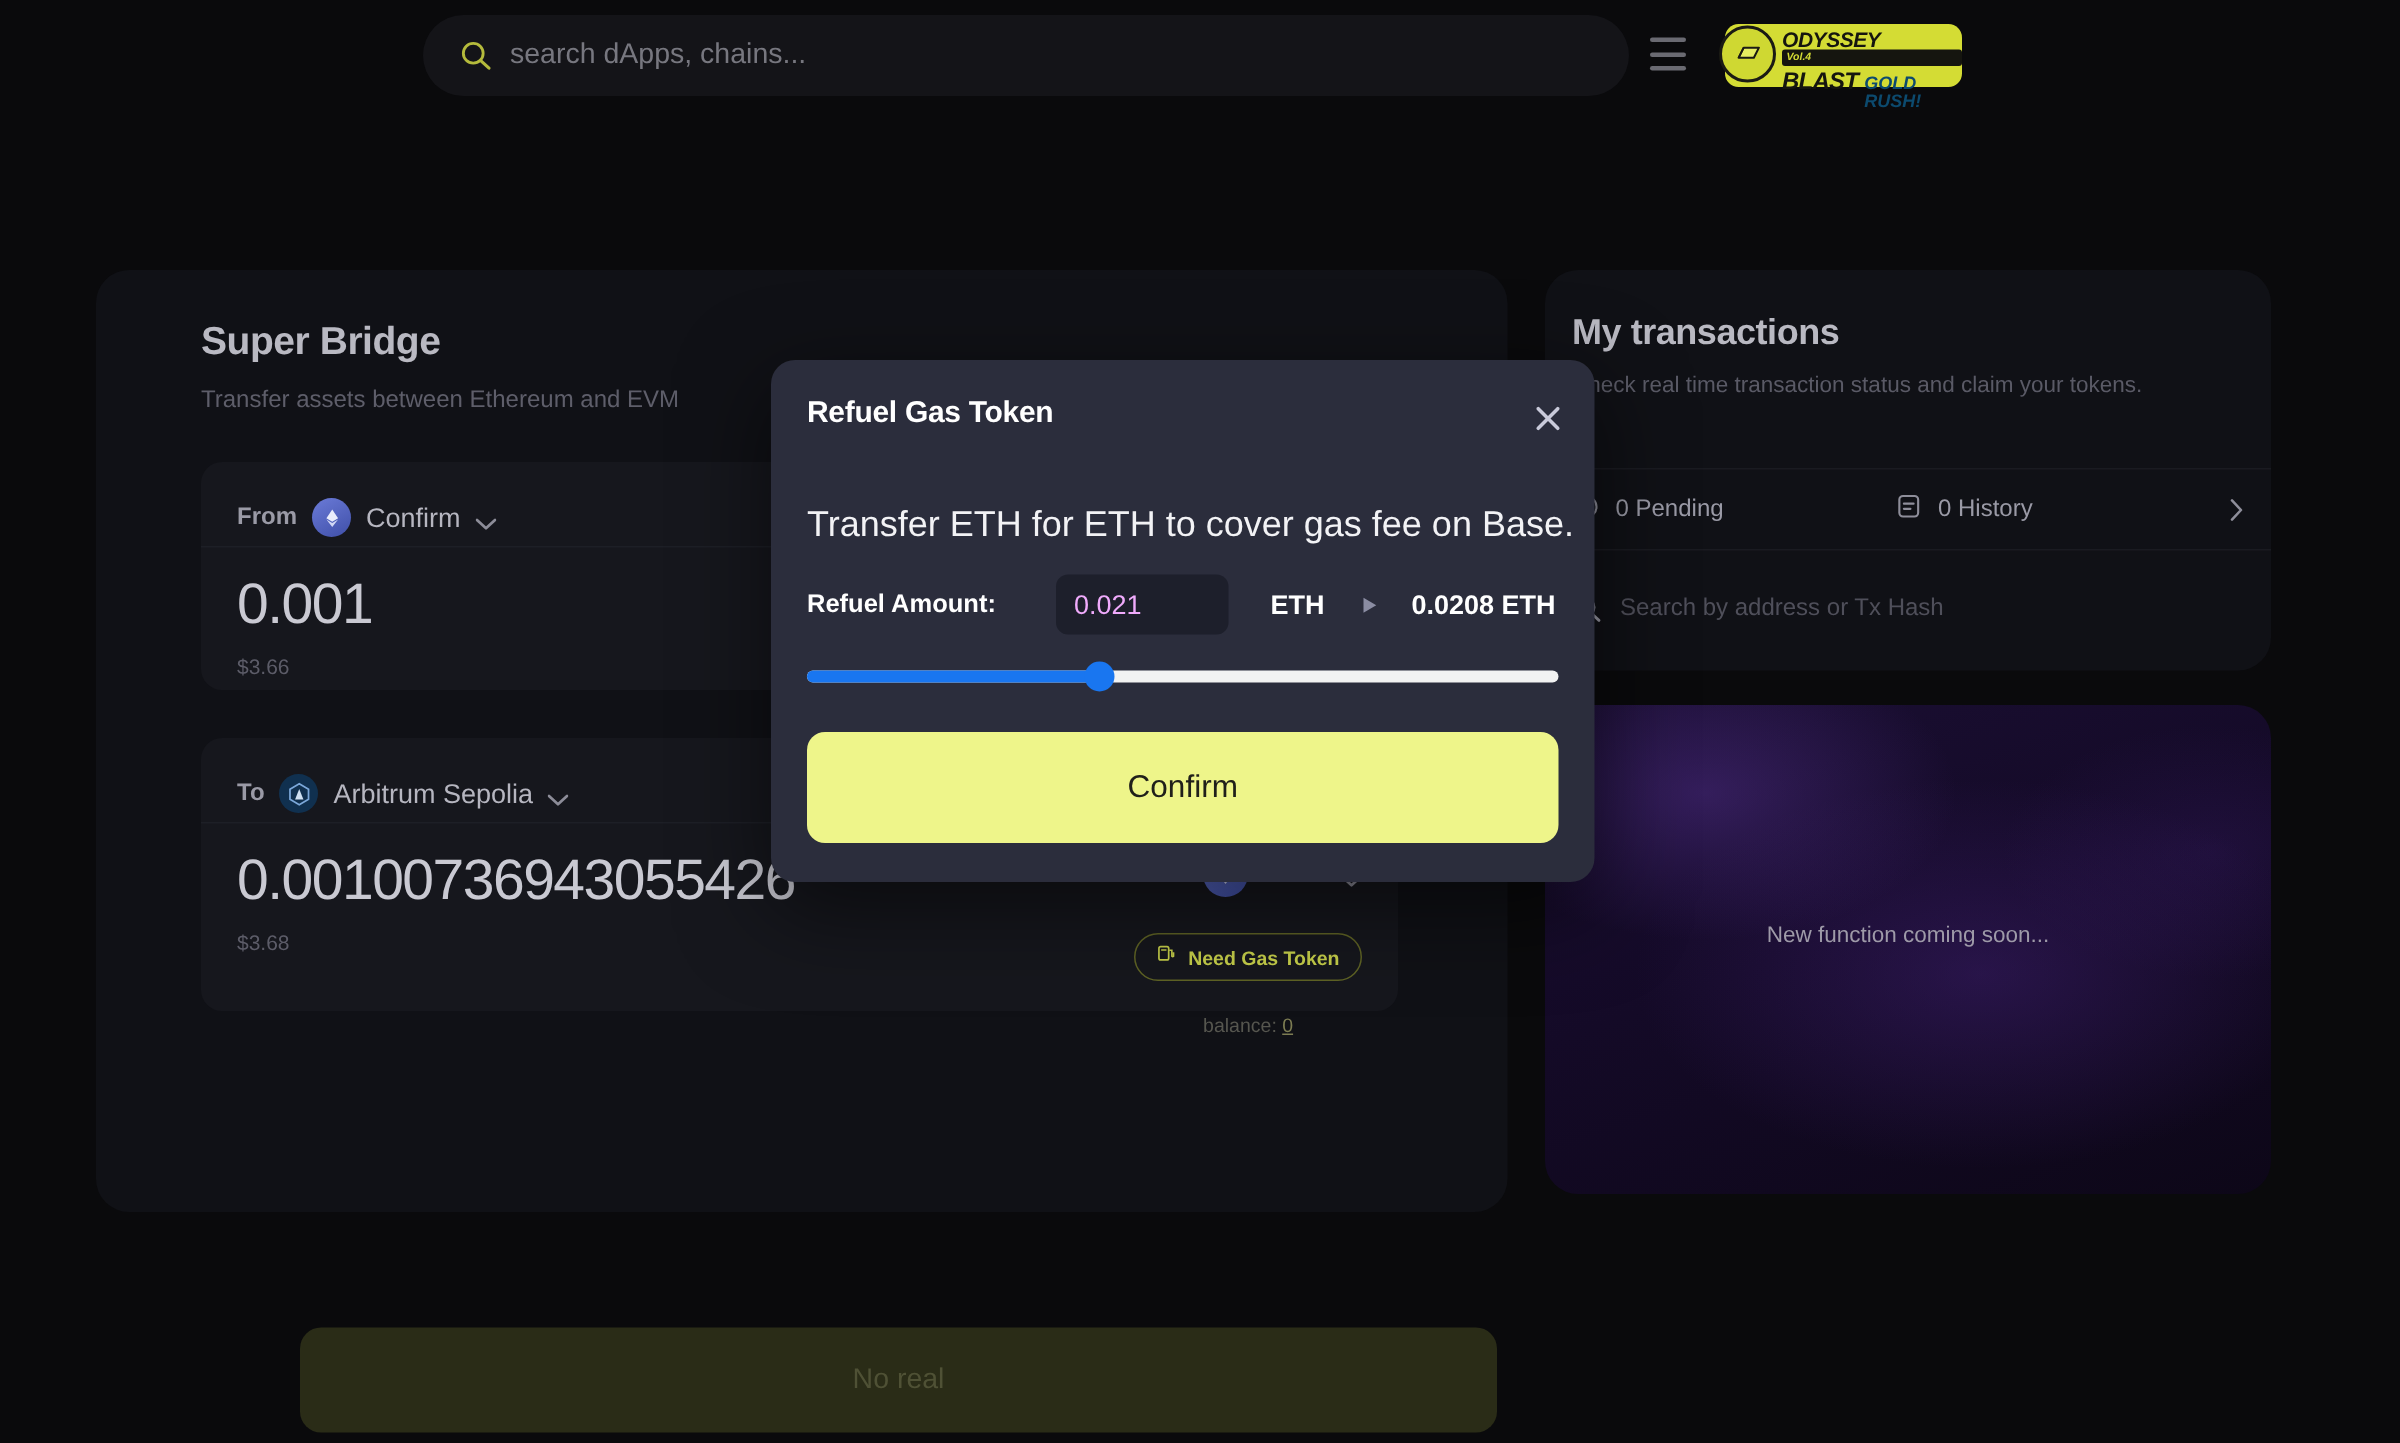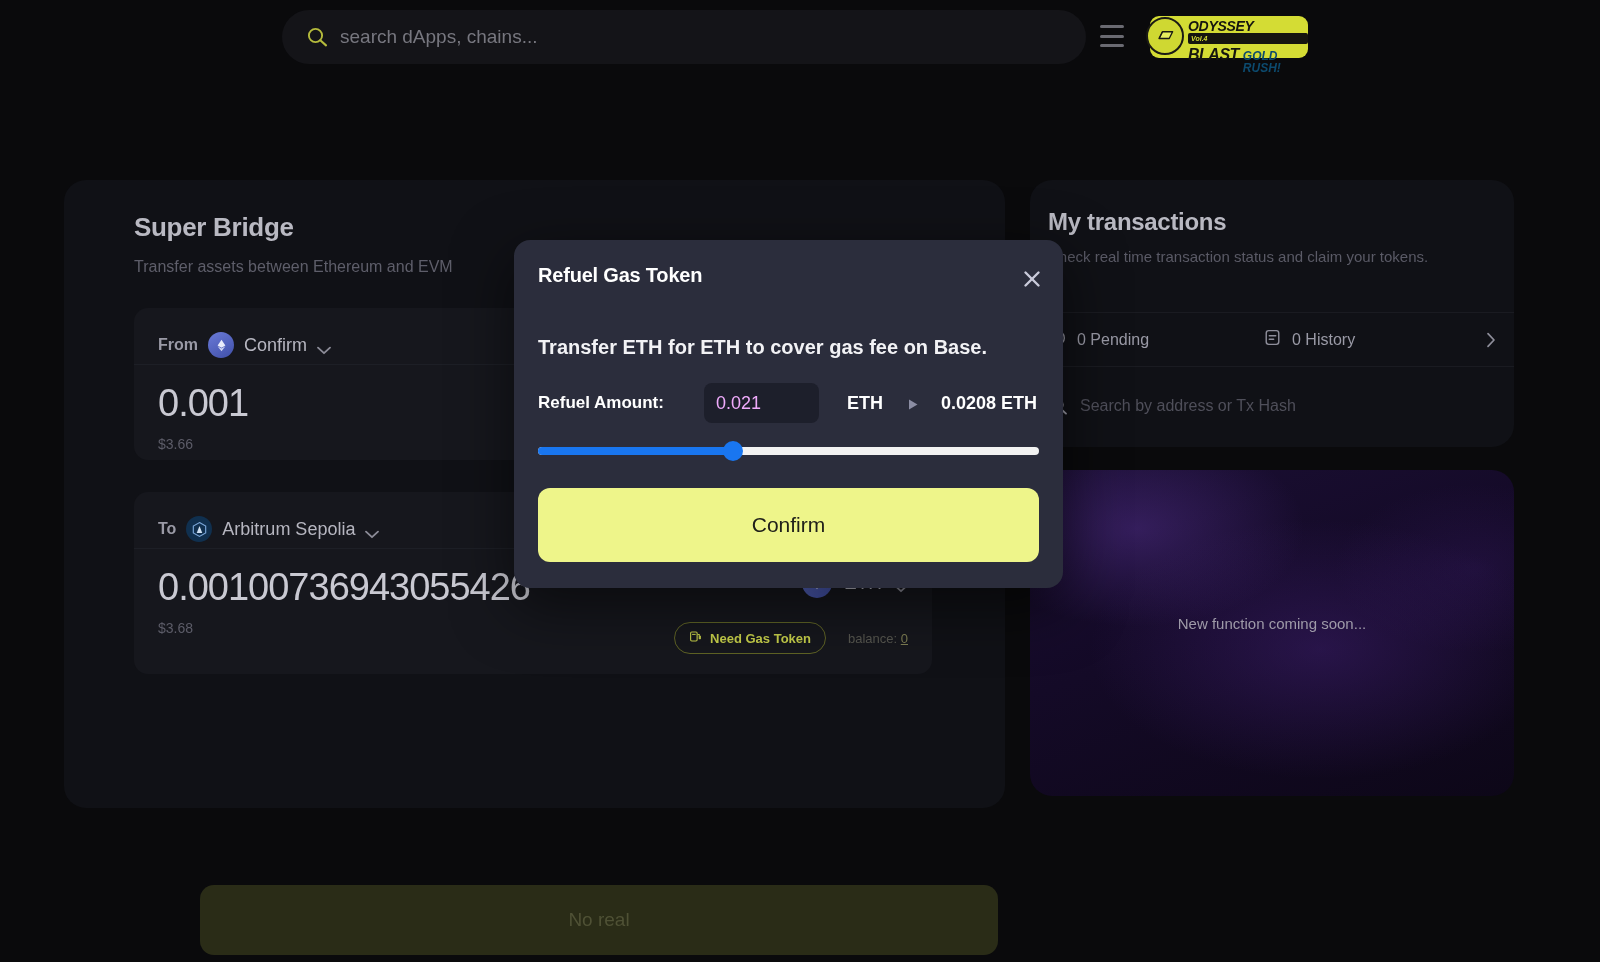--- a/index.html
+++ b/index.html
@@ -138,21 +138,21 @@
 
   .token-sel {
     position: absolute; right: 24px; display: flex; align-items: center; gap: 12px;
     cursor: pointer;
   }
   .token-icon { width: 30px; height: 30px; border-radius: 50%;
                 background: linear-gradient(150deg,#6b7bd8,#3f4fa8);
                 display:flex;align-items:center;justify-content:center; }
   .token-name { font-size: 19px; color: #b8b8c2; }
 
-  .gas-row { position: absolute; right: 24px; display:flex; align-items:center; gap: 22px; }
+  .gas-row { position: absolute; right: 24px; display:flex; align-items:center; gap: 22px; flex-direction: column; }
   .gas-badge {
     display:flex; align-items:center; gap: 8px;
     border: 1px solid #5f6325; border-radius: 16px;
     padding: 6px 14px; cursor: pointer;
   }
   .gas-badge-text { font-size: 13px; color: #c6cf4a; font-weight: bold; }
   .balance-text { font-size: 13px; color: #56564f; }
   .balance-text u { color: #7d7d53; }
 
   .no-route {
@@ -232,21 +232,21 @@
   .modal-title {
     position: absolute; left: 24px; top: 24px;
     font-size: 20px; font-weight: bold; color: #ffffff; letter-spacing: -0.2px;
   }
   .modal-close {
     position: absolute; right: 20px; top: 28px;
     width: 22px; height: 22px; cursor: pointer;
   }
   .modal-desc {
     position: absolute; left: 24px; top: 96px;
-    font-size: 20px; color: #f2f2f5; font-weight: 700;
+    font-size: 24px; color: #f2f2f5; font-weight: 400;
   }
   .refuel-row {
     position: absolute; left: 24px; top: 143px; right: 24px;
     display: flex; align-items: center;
   }
   .refuel-label { font-size: 17px; font-weight: bold; color: #ffffff; width: 166px; }
   .refuel-input {
     width: 115px; height: 40px;
     background: #1d1f2b; border: none; border-radius: 8px;
     color: #f0abfc; font-size: 18px; padding: 0 12px; outline: none;

